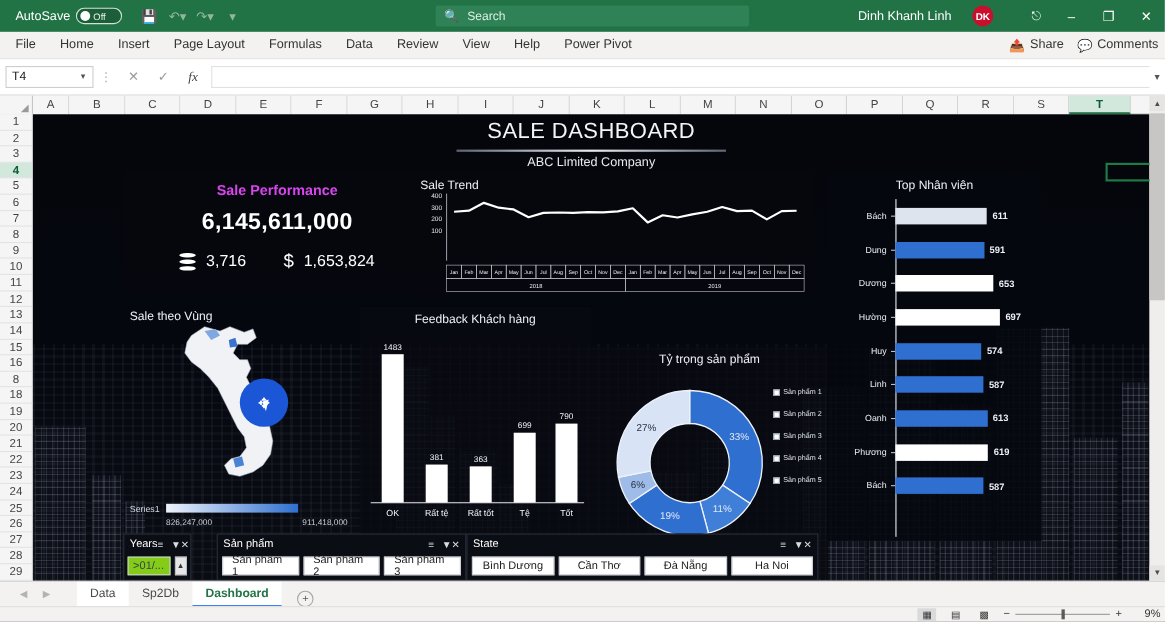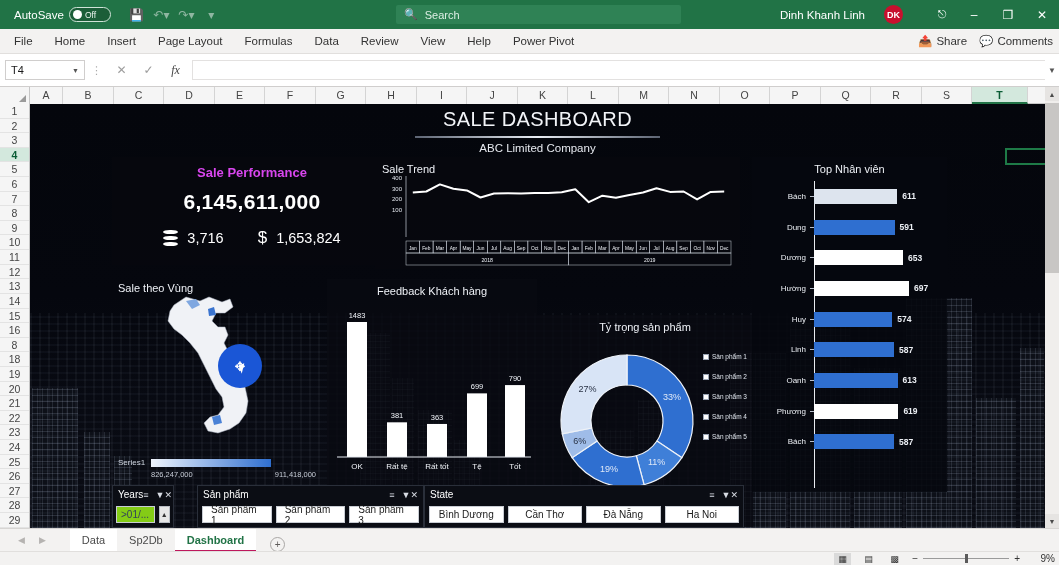--- a/index.html
+++ b/index.html
@@ -159,21 +159,21 @@
   .dollar { font-size: 17px; color: #fff; }
 
   
   #trend { left: 345px; top: 53px; width: 365px; height: 112px; }
   #trend .pt { margin: 6px 0 0 7px; }
 
   
   #mapp { left: 82px; top: 175px; width: 215px; height: 210px; background: transparent; }
   #mapp .pt { margin: 3px 0 0 6px; }
   .map-legend { position: absolute; left: 6px; bottom: 10px; width: 200px; }
-  .map-legend .lrow { display: flex; align-items: center; gap: 6px; }
+  .map-legend .lrow { display: flex; align-items: flex-start; gap: 6px; }
   .legend-label { font-size: 8px; color: #cfd5df; }
   .legend-bar { width: 120px; height: 8px; background: linear-gradient(90deg,#eef3fb,#2f6fd0); }
   .legend-nums { display: flex; justify-content: space-between; width: 165px; margin-left: 33px; margin-top: 3px; }
   .legend-nums span { font-size: 7.5px; color: #c9cfda; }
 
   
   #fb { left: 297px; top: 175px; width: 210px; height: 212px; background: rgba(8,10,17,0.82); }
   #fb .pt { text-align: center; margin-top: 6px; }
 
   
@@ -238,21 +238,21 @@
   .tabbar {
     position: absolute; top: 528px; left: 0; width: 1059px; height: 23px;
     background: #f3f2f1; display: flex; align-items: center; border-top: 1px solid #d7d5d3;
   }
   .nav-arrows { display: flex; gap: 14px; margin-left: 18px; color: #b5b3b1; font-size: 9px; }
   .sheet-tabs { display: flex; align-items: flex-end; margin-left: 24px; height: 23px; }
   .stab {
     font-size: 11px; color: #4a4a4a; padding: 0 12px; height: 23px; line-height: 23px;
   }
   .stab.white { background: #fff; }
-  .stab.active { background: #fff; color: #217346; font-weight: bold; border-bottom: 2px solid #be185d; }
+  .stab.active { background: #fff; color: #217346; font-weight: bold; border-bottom: 2px solid #3b82f6; }
   .add-sheet { margin-left: 14px; width: 15px; height: 15px; border-radius: 50%;
     border: 1px solid #a9a7a5; color: #5d5b59; font-size: 10px;
     display: flex; align-items: center; justify-content: center; }
 
   .statusbar {
     position: absolute; top: 551px; left: 0; width: 1059px; height: 14px;
     background: #f3f2f1; display: flex; align-items: center; border-top: 1px solid #e1dfdd;
   }
   .sb-right { position: absolute; right: 4px; display: flex; align-items: center; gap: 9px; }
   .view-ic { width: 17px; height: 12px; display: flex; align-items: center; justify-content: center;

